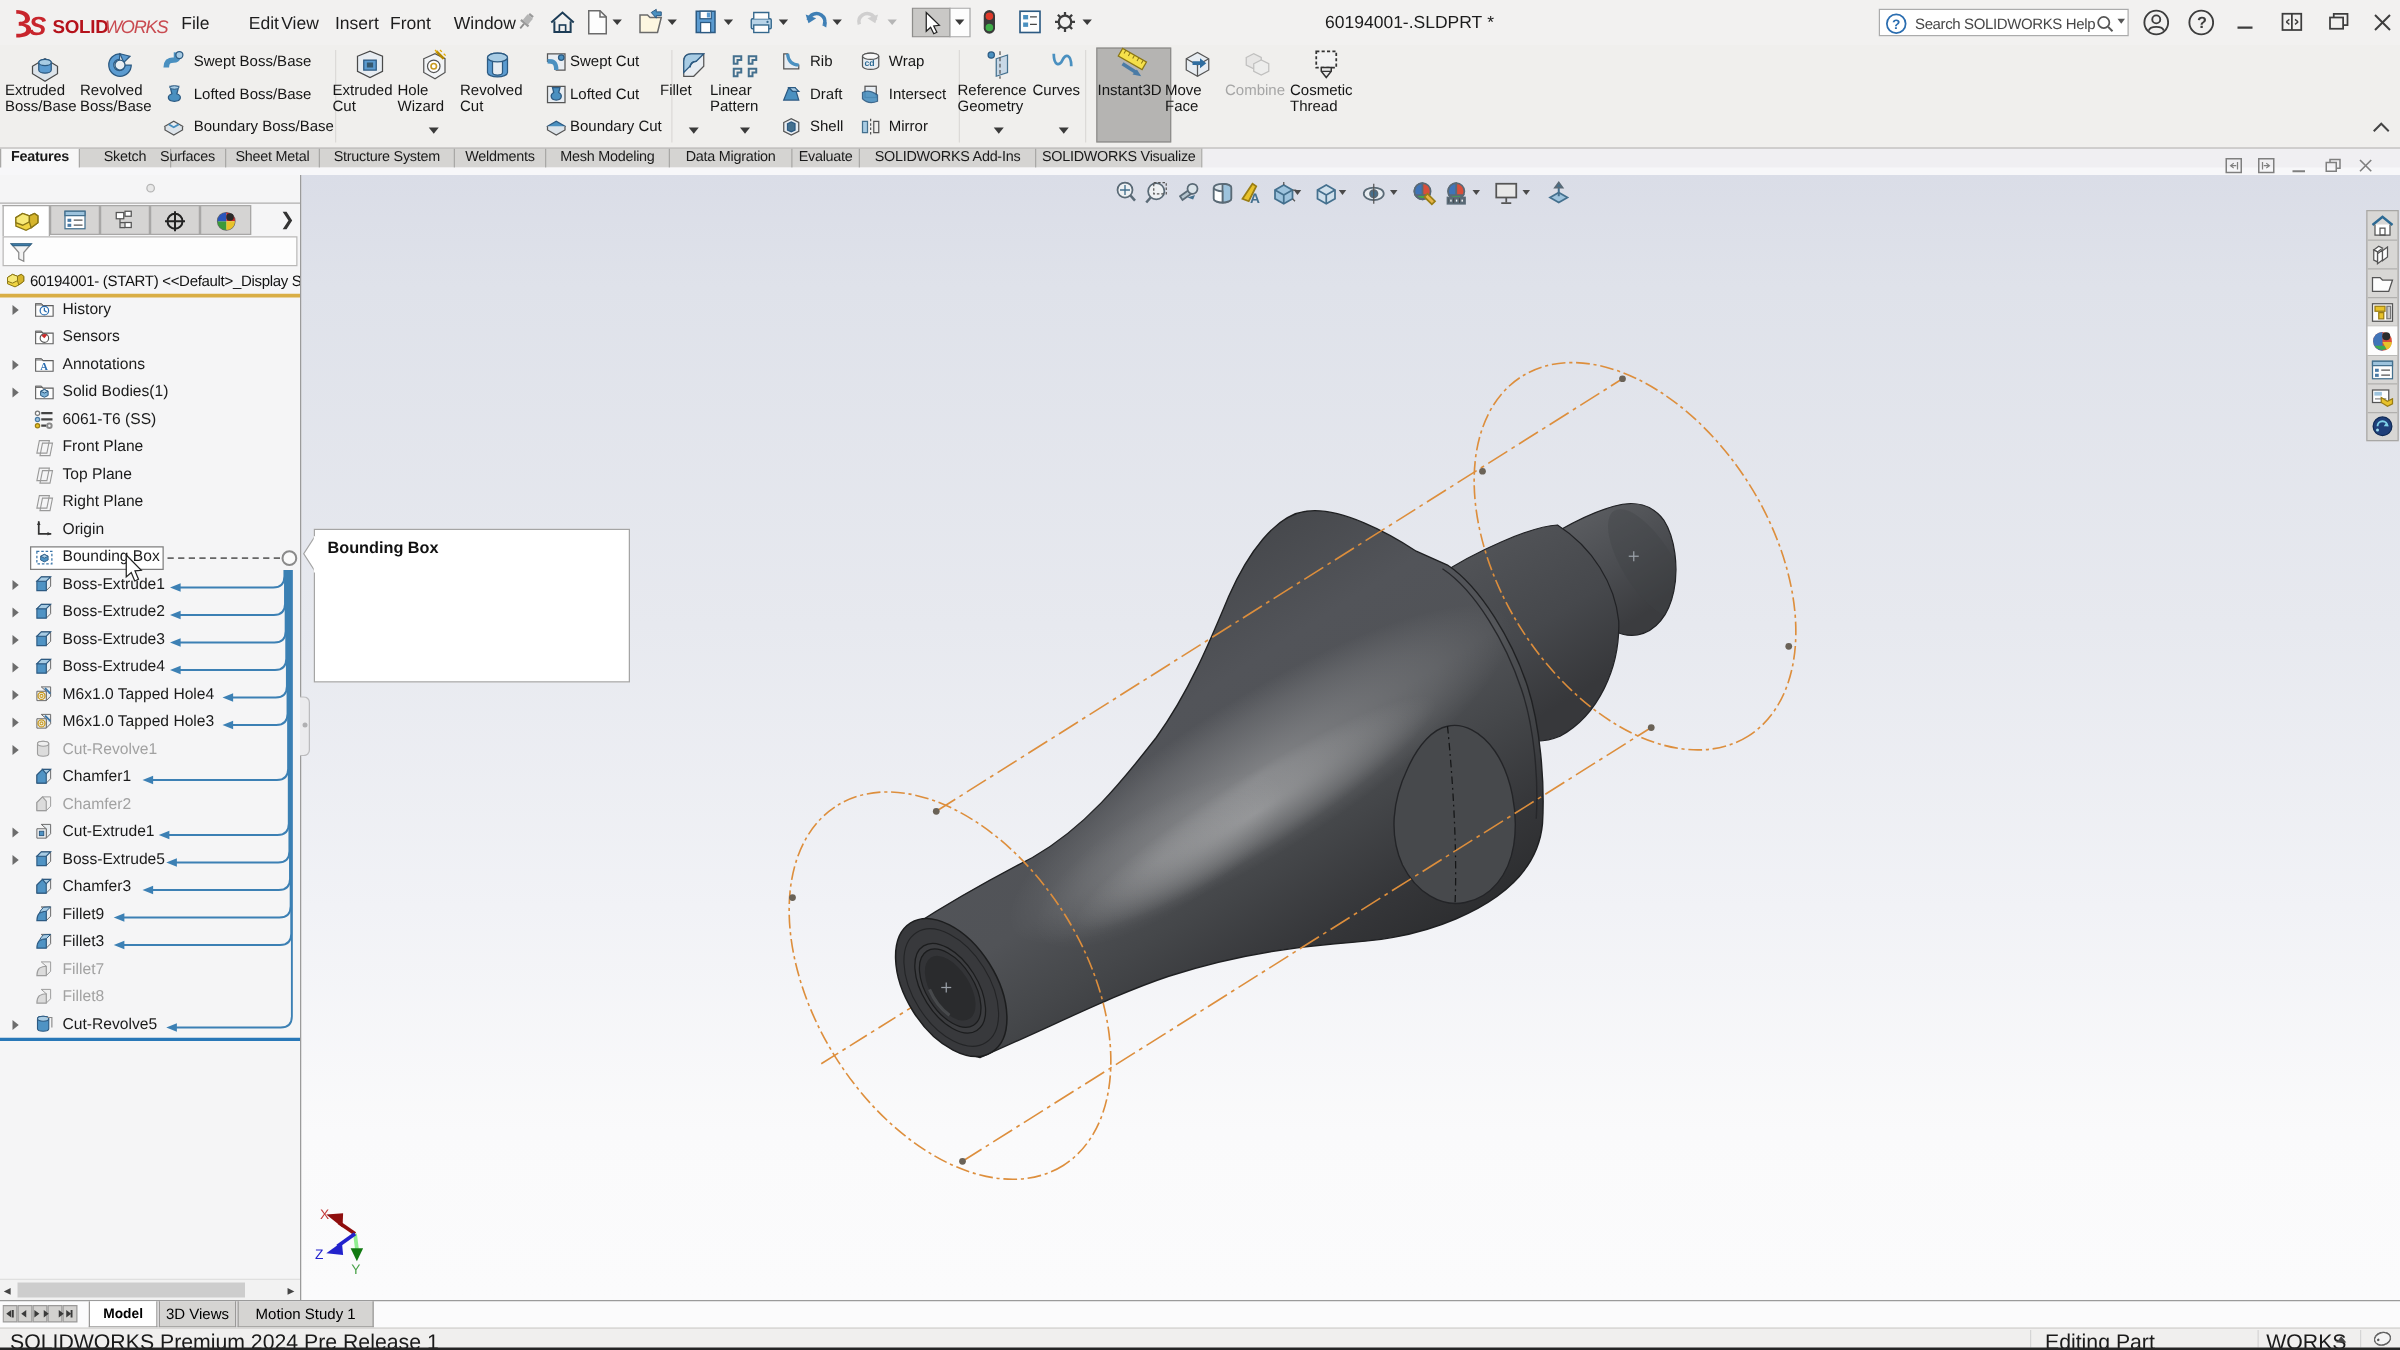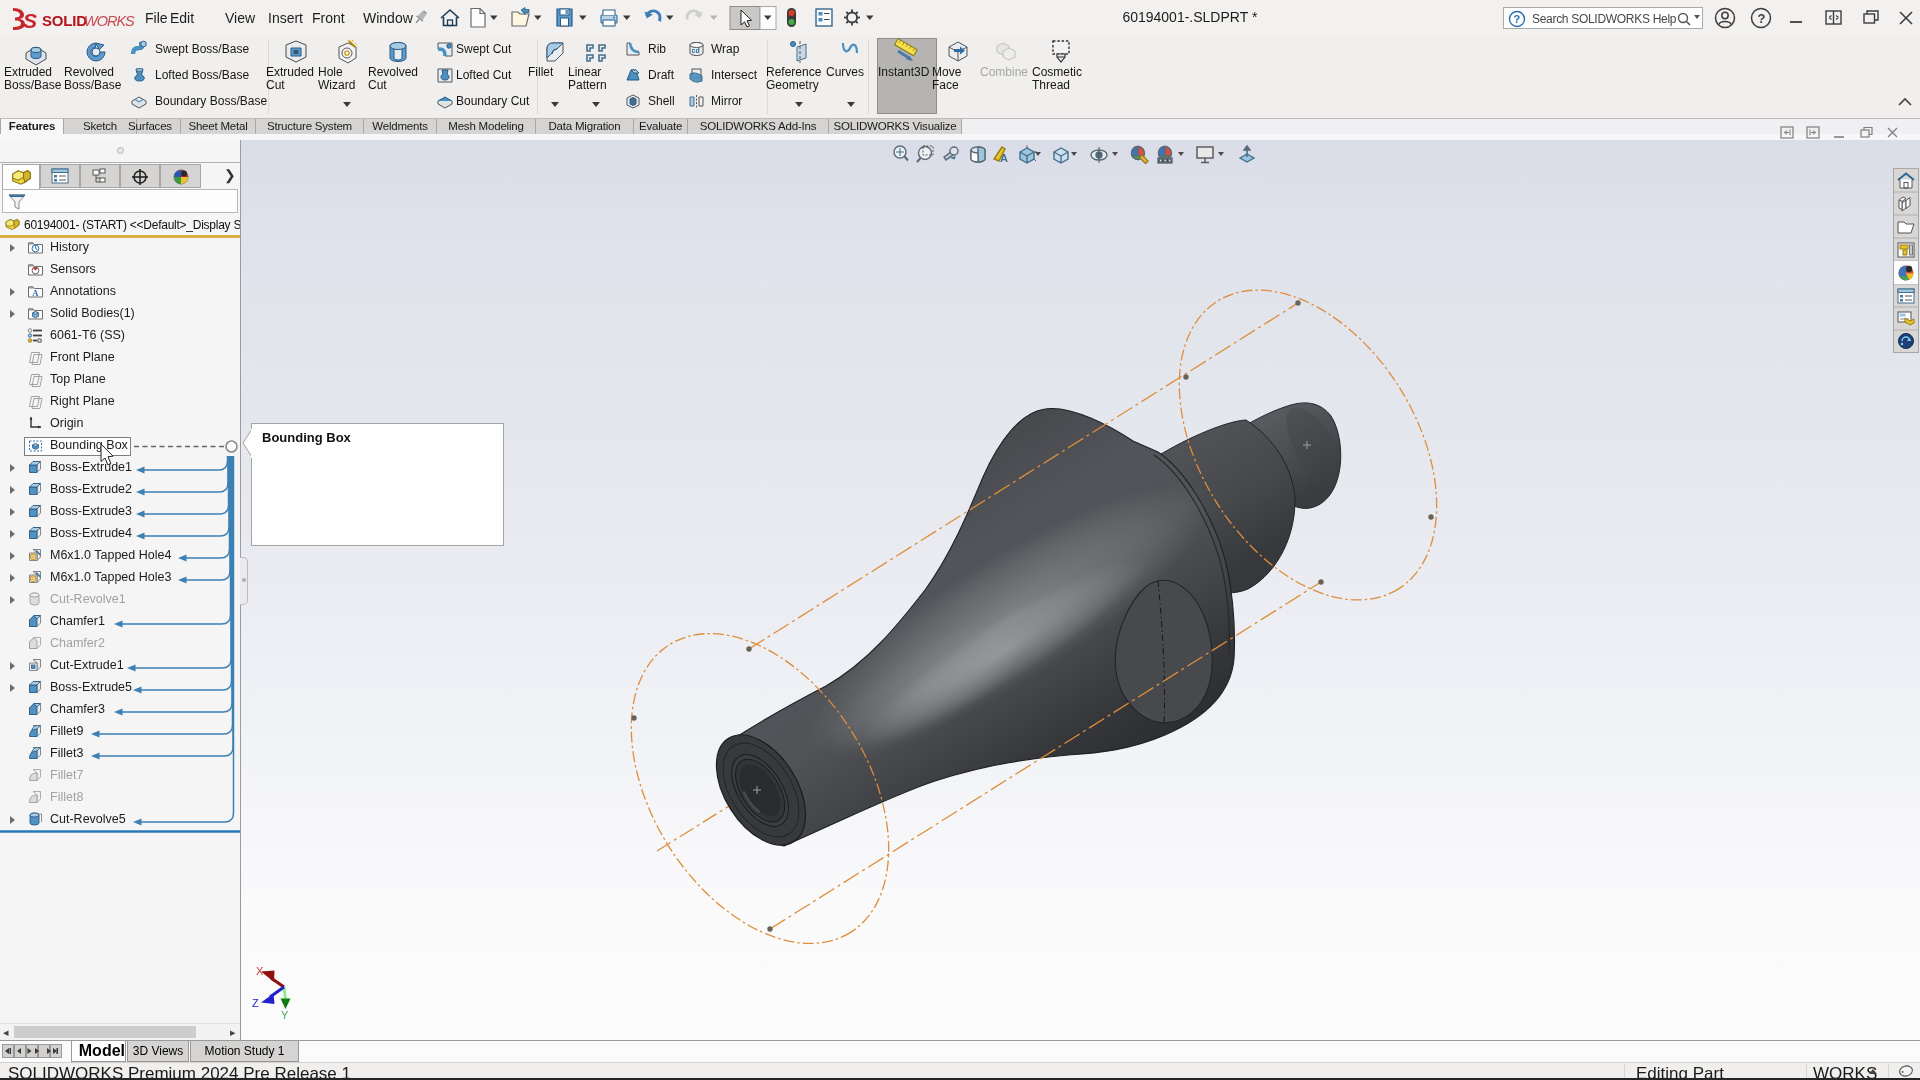--- a/index.html
+++ b/index.html
@@ -3,21 +3,21 @@
 <meta charset="utf-8">
 <style>
 * { margin:0; padding:0; box-sizing:border-box; }
 html,body { width:1920px; height:1080px; overflow:hidden; font-family:"Liberation Sans", sans-serif; }
 body { position:relative; background:#f0efee; }
 .abs { position:absolute; }
 
 #titlebar { position:absolute; left:0; top:0; width:1920px; height:36px; background:#f2f1f0; }
 #menus { position:absolute; left:138px; top:0; height:36px; }
 #menus span { position:absolute; top:10px; font-size:14px; color:#1d1d1d; }
-#title { position:absolute; top:9px; left:1060px; width:260px; text-align:center; font-size:14px; color:#1c1c1c; }
+#title { position:absolute; top:9px; left:1060px; width:260px; font-size:14px; color:#1c1c1c; }
 #searchbox { position:absolute; left:1503px; top:7px; width:200px; height:22px; background:#fff; border:1px solid #ababab; }
 #searchbox .ph { position:absolute; left:28px; top:4px; font-size:12px; letter-spacing:-0.3px; color:#474747; white-space:nowrap; }
 
 #ribbon { position:absolute; left:0; top:36px; width:1920px; height:82px; background:#f0efed; }
 .rsep { position:absolute; top:4px; height:74px; width:1px; background:#dcdad8; }
 .rlabel { position:absolute; font-size:12px; color:#161616; line-height:13px; }
 .rsmall { position:absolute; font-size:12px; color:#161616; white-space:nowrap; }
 .grey { color:#a6a6a6 !important; }
 
 #tabstrip { position:absolute; left:0; top:118px; width:1920px; height:16px; background:#d5d4d2; border-top:1px solid #bdbcba; }
@@ -148,21 +148,21 @@
   <svg class="abs" style="left:10px;top:6px" width="135" height="26" viewBox="0 0 135 26">
     <g fill="#c8252c">
         <path d="M3 2 C10 2 14 5 14 9 C14 12 11 13 8 13 C11 13 15 14 15 18 C15 22 10 24 3 24 L3 21 C8 21 11 20 11 17.5 C11 15 8 14.5 5 14.5 L5 11.5 C8 11.5 10 11 10 8.8 C10 6.5 7 5 3 5 Z"></path>
       <text x="13" y="22" font-size="21" font-weight="bold" fill="#c8252c" font-style="italic">S</text>
       </g>
     <text x="32" y="20" font-size="15" font-weight="bold" fill="#b5121b" letter-spacing="-0.2">SOLID</text>
     <text x="74" y="20" font-size="14.5" fill="#c94a50" letter-spacing="-1" font-style="italic">WORKS</text>
   </svg>
   <div id="menus">
     <span style="left:7px">File</span>
-      <span style="left:32px">Edit</span>
+      <span style="left:61px">Edit</span>
       <span style="left:87px">View</span>
     <span style="left:130px">Insert</span>
       <span style="left:174px">Front</span>
       <span style="left:225px">Window</span>
   </div>
   <div id="title">60194001-.SLDPRT&nbsp;*</div>
   <div id="searchbox">
       <div class="ph">Search SOLIDWORKS Help</div>
     <svg class="abs" style="left:4px;top:2px" width="18" height="18" viewBox="0 0 18 18">
         <circle cx="9" cy="9" r="7.5" fill="#fff" stroke="#2a6db0" stroke-width="1.4"></circle>
@@ -1057,21 +1057,21 @@
         <path d="M3,7 l4,-3 v6 Z"></path>
         <rect x="7.5" y="4" width="1.5" height="6"></rect>
         <path d="M15,7 l4,-3 v6 Z"></path>
         <path d="M21.5,7 l-4,-3 v6 Z" transform="translate(8,0)"></path>
         <path d="M33,4 l4,3 -4,3 Z"></path>
         <path d="M45,4 l4,3 -4,3 Z"></path>
         <rect x="50" y="4" width="1.5" height="6" transform="translate(4.5,0)"></rect>
         <path d="M51,4 l4,3 -4,3 Z"></path>
       </g>
   </svg>
-  <div class="abs" style="left:71px;top:0;width:55px;height:21px;background:#fff;border:1px solid #9a9998;border-top:none;font-size:16px;font-weight:bold;text-align:right;line-height:20px">Model</div>
+  <div class="abs" style="left:71px;top:0;width:55px;height:21px;background:#fff;border:1px solid #9a9998;border-top:none;font-size:11px;font-weight:bold;text-align:center;line-height:20px">Model</div>
   <div class="abs" style="left:127px;top:0;width:62px;height:21px;background:#d5d4d2;border:1px solid #9a9998;border-top:none;font-size:12px;text-align:center;line-height:20px">3D Views</div>
   <div class="abs" style="left:190px;top:0;width:109px;height:21px;background:#d5d4d2;border:1px solid #9a9998;border-top:none;font-size:12px;text-align:center;line-height:20px">Motion Study 1</div>
 </div>
 <div id="statusbar">
   <span class="abs" style="left:8px;top:1px">SOLIDWORKS Premium 2024 Pre Release 1</span>
   <div class="abs" style="left:1624px;top:1px;width:1px;height:14px;background:#d5d5d5"></div>
   <div class="abs" style="left:1806px;top:1px;width:1px;height:14px;background:#d5d5d5"></div>
   <div class="abs" style="left:1888px;top:1px;width:1px;height:14px;background:#d5d5d5"></div>
   <span class="abs" style="left:1636px;top:1px">Editing Part</span>
   <span class="abs" style="left:1813px;top:1px">WORKS</span>

